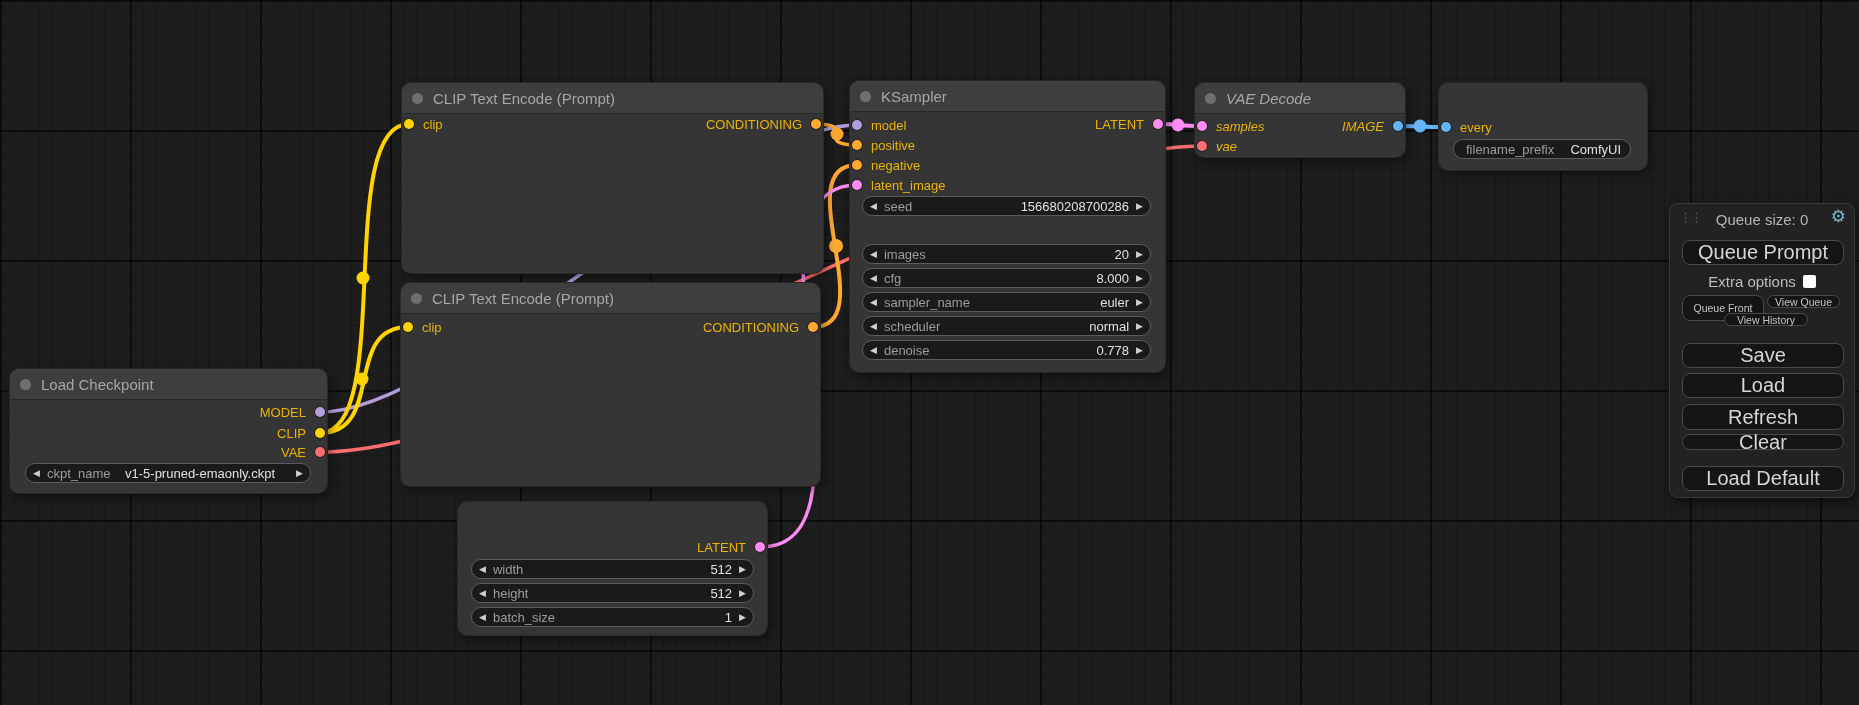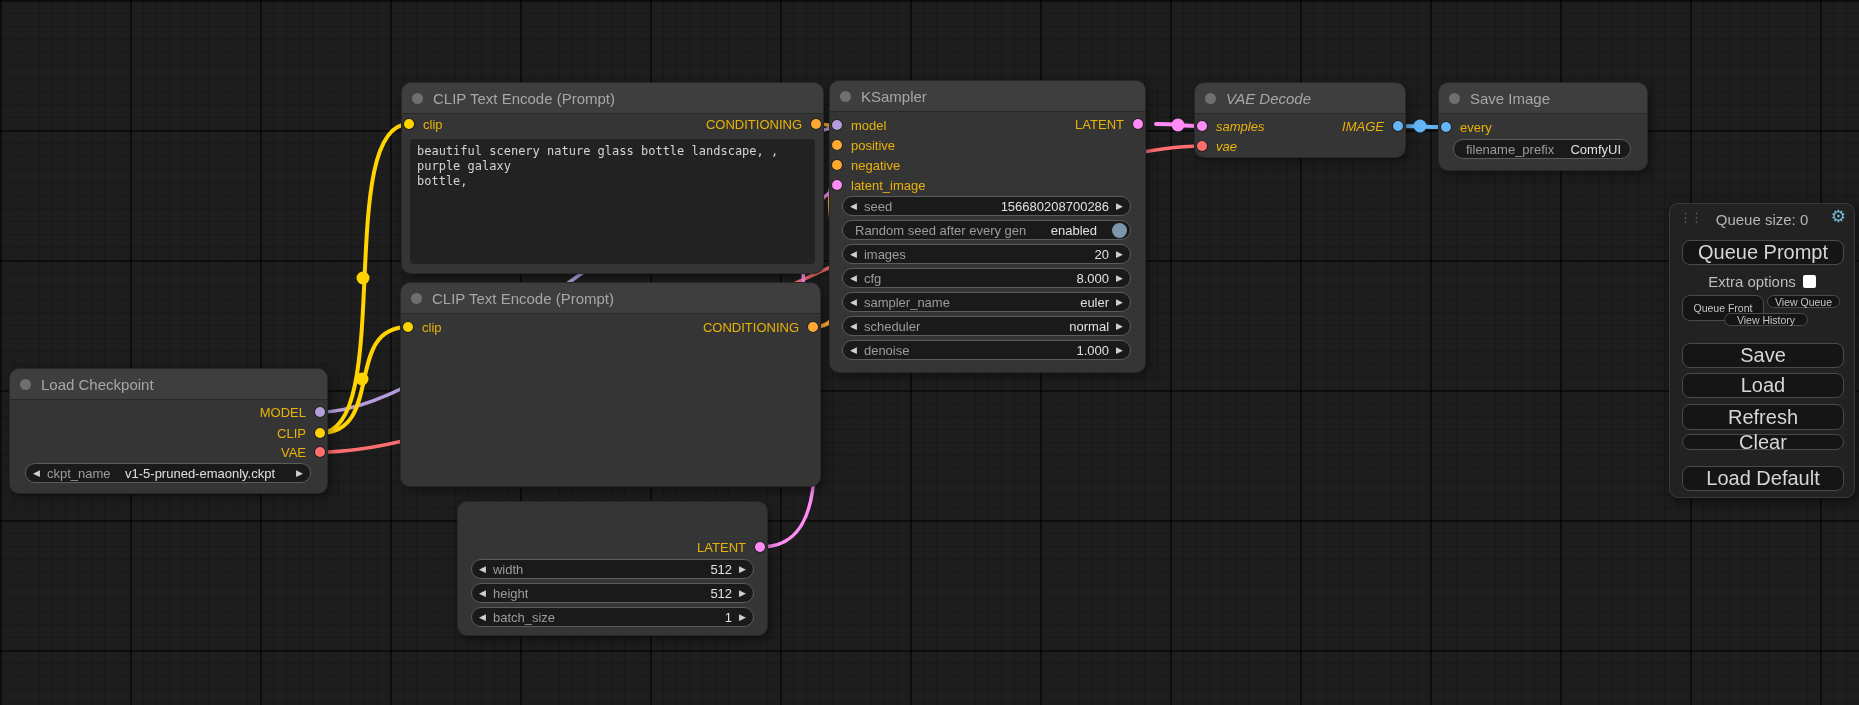--- a/index.html
+++ b/index.html
@@ -124,40 +124,38 @@
       <span>CLIP Text Encode (Prompt)</span>
     </div>
     <div class="port in" style="top:35px;">
       <span class="pdot" style="background-color: rgb(255, 212, 0);"></span>
       <span class="plabel">clip</span>
     </div>
     <div class="port out" style="top:35px;">
       <span class="pdot" style="background-color: rgb(255, 169, 49);"></span>
       <span class="plabel">CONDITIONING</span>
     </div>
-    <div class="ntext" style="left:8px;top:56px;width:405px;height:125px;">beautiful scenery nature glass bottle landscape, , purple galaxy
-bottle,</div>
   </div>
 
   <div class="node" style="left:401px;top:283px;width:419px;height:203px;">
     <div class="ntitle">
       <span class="tdot" style="background-color: rgb(111, 111, 111);"></span>
       <span>CLIP Text Encode (Prompt)</span>
     </div>
     <div class="port in" style="top:38px;">
       <span class="pdot" style="background-color: rgb(255, 212, 0);"></span>
       <span class="plabel">clip</span>
     </div>
     <div class="port out" style="top:38px;">
       <span class="pdot" style="background-color: rgb(255, 169, 49);"></span>
       <span class="plabel">CONDITIONING</span>
     </div>
   </div>
 
-  <div class="node" style="left:830px;top:81px;width:315px;height:291px;">
+  <div class="node" style="left:850px;top:81px;width:315px;height:291px;">
     <div class="ntitle">
       <span class="tdot" style="background-color: rgb(111, 111, 111);"></span>
       <span>KSampler</span>
     </div>
     <div class="port in" style="top:38px;">
       <span class="pdot" style="background-color: rgb(179, 157, 219);"></span>
       <span class="plabel">model</span>
     </div>
     <div class="port in" style="top:58px;">
       <span class="pdot" style="background-color: rgb(255, 169, 49);"></span>
@@ -175,25 +173,20 @@
       <span class="pdot" style="background-color: rgb(255, 140, 245);"></span>
       <span class="plabel">LATENT</span>
     </div>
 
     <div class="widget" style="top:115px;">
       <span class="warr">◀</span>
       <span class="wname">seed</span>
       <span class="wval">156680208700286</span>
       <span class="warr">▶</span>
     </div>
-    <div class="widget noarrow" style="top:139px;">
-      <span class="wname">Random seed after every gen</span>
-      <span class="wval">enabled</span>
-      <span class="toggle-dot" style="background-color: rgb(125, 150, 171);"></span>
-    </div>
     <div class="widget" style="top:163px;">
       <span class="warr">◀</span>
       <span class="wname">images</span>
       <span class="wval">20</span>
       <span class="warr">▶</span>
     </div>
     <div class="widget" style="top:187px;">
       <span class="warr">◀</span>
       <span class="wname">cfg</span>
       <span class="wval">8.000</span>
@@ -207,21 +200,21 @@
     </div>
     <div class="widget" style="top:235px;">
       <span class="warr">◀</span>
       <span class="wname">scheduler</span>
       <span class="wval">normal</span>
       <span class="warr">▶</span>
     </div>
     <div class="widget" style="top:259px;">
       <span class="warr">◀</span>
       <span class="wname">denoise</span>
-      <span class="wval">1.000</span>
+      <span class="wval">0.778</span>
       <span class="warr">▶</span>
     </div>
   </div>
 
   <div class="node" style="left:1195px;top:83px;width:210px;height:74px;font-style:italic;">
     <div class="ntitle">
       <span class="tdot" style="background-color: rgb(111, 111, 111);"></span>
       <span>VAE Decode</span>
     </div>
     <div class="port in" style="top:37px;">
@@ -232,24 +225,20 @@
       <span class="pdot" style="background-color: rgb(255, 110, 110);"></span>
       <span class="plabel">vae</span>
     </div>
     <div class="port out" style="top:37px;">
       <span class="pdot" style="background-color: rgb(100, 181, 246);"></span>
       <span class="plabel">IMAGE</span>
     </div>
   </div>
 
   <div class="node" style="left:1439px;top:83px;width:208px;height:87px;">
-    <div class="ntitle">
-      <span class="tdot" style="background-color: rgb(111, 111, 111);"></span>
-      <span>Save Image</span>
-    </div>
     <div class="port in" style="top:38px;">
       <span class="pdot" style="background-color: rgb(100, 181, 246);"></span>
       <span class="plabel">every</span>
     </div>
     <div class="widget noarrow" style="top:56px;left:14px;right:16px;">
       <span class="wname">filename_prefix</span>
       <span class="wval">ComfyUI</span>
     </div>
   </div>
 

